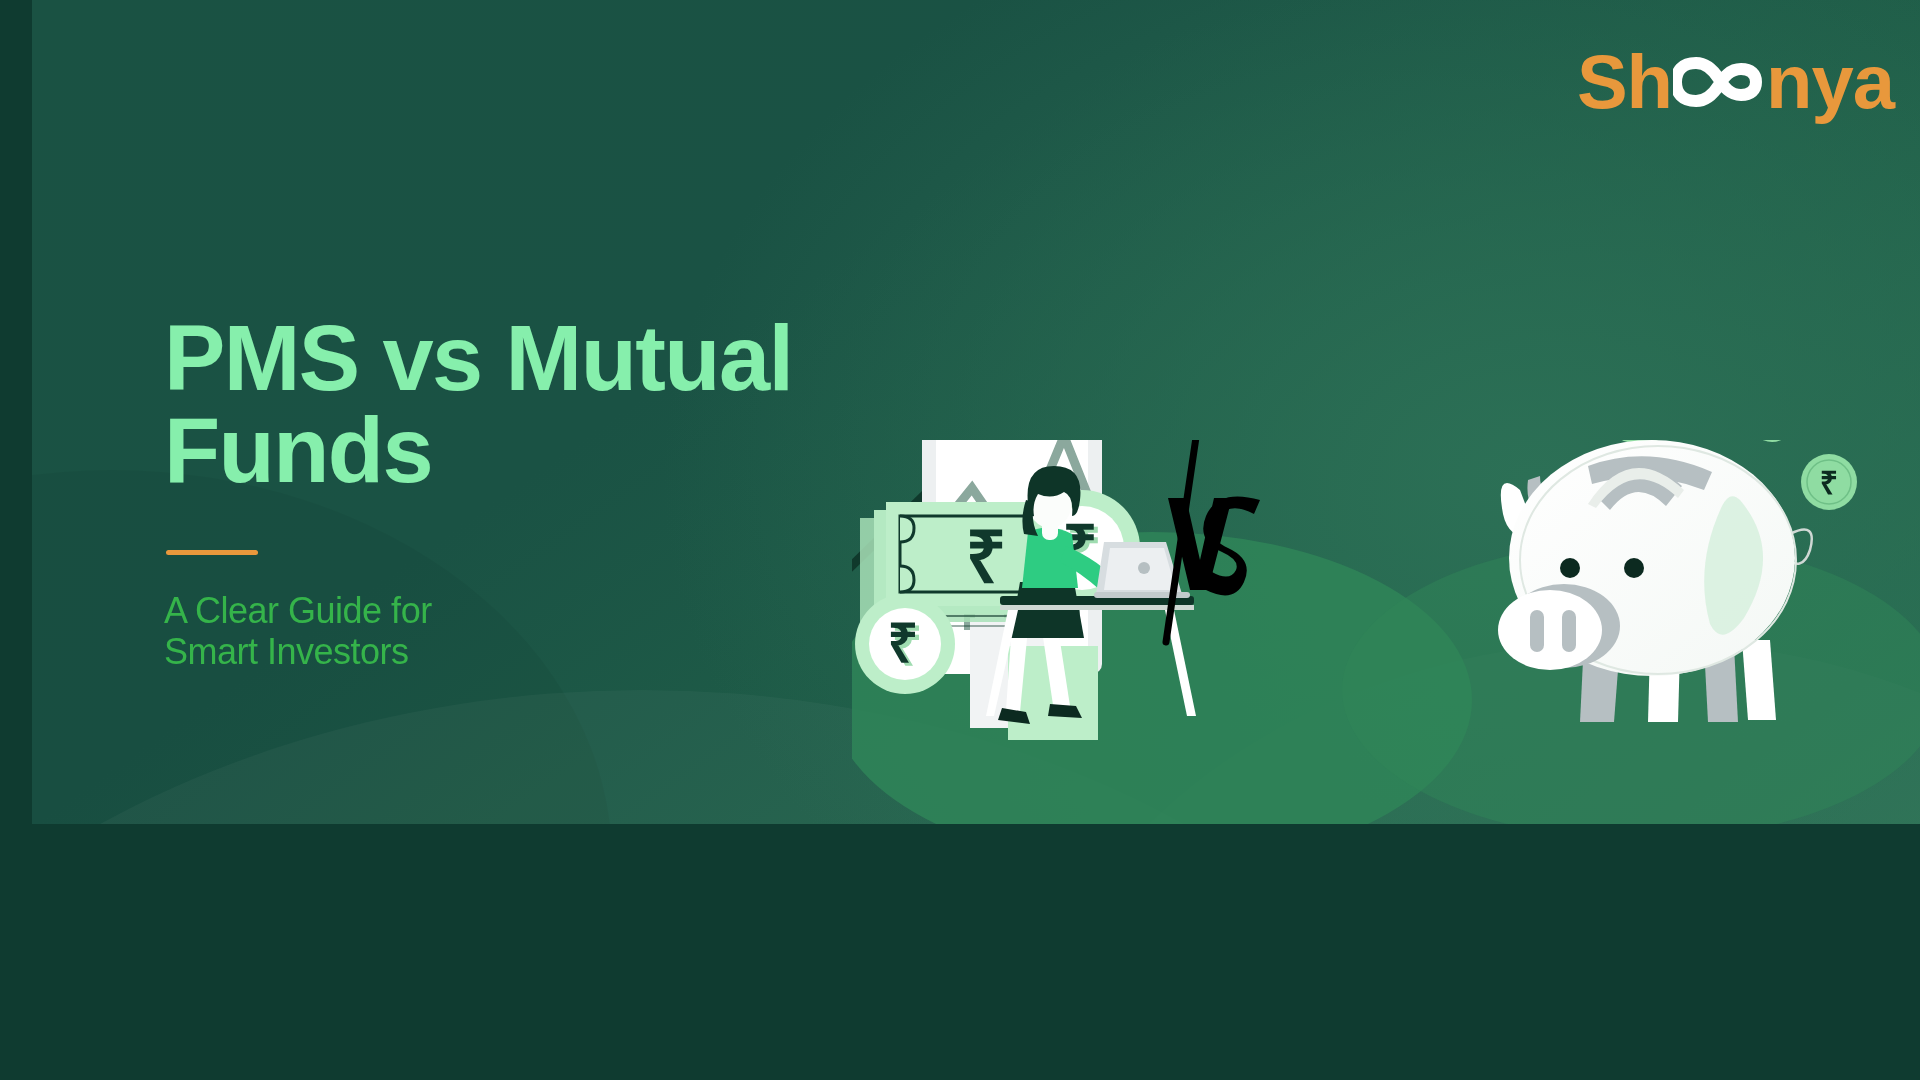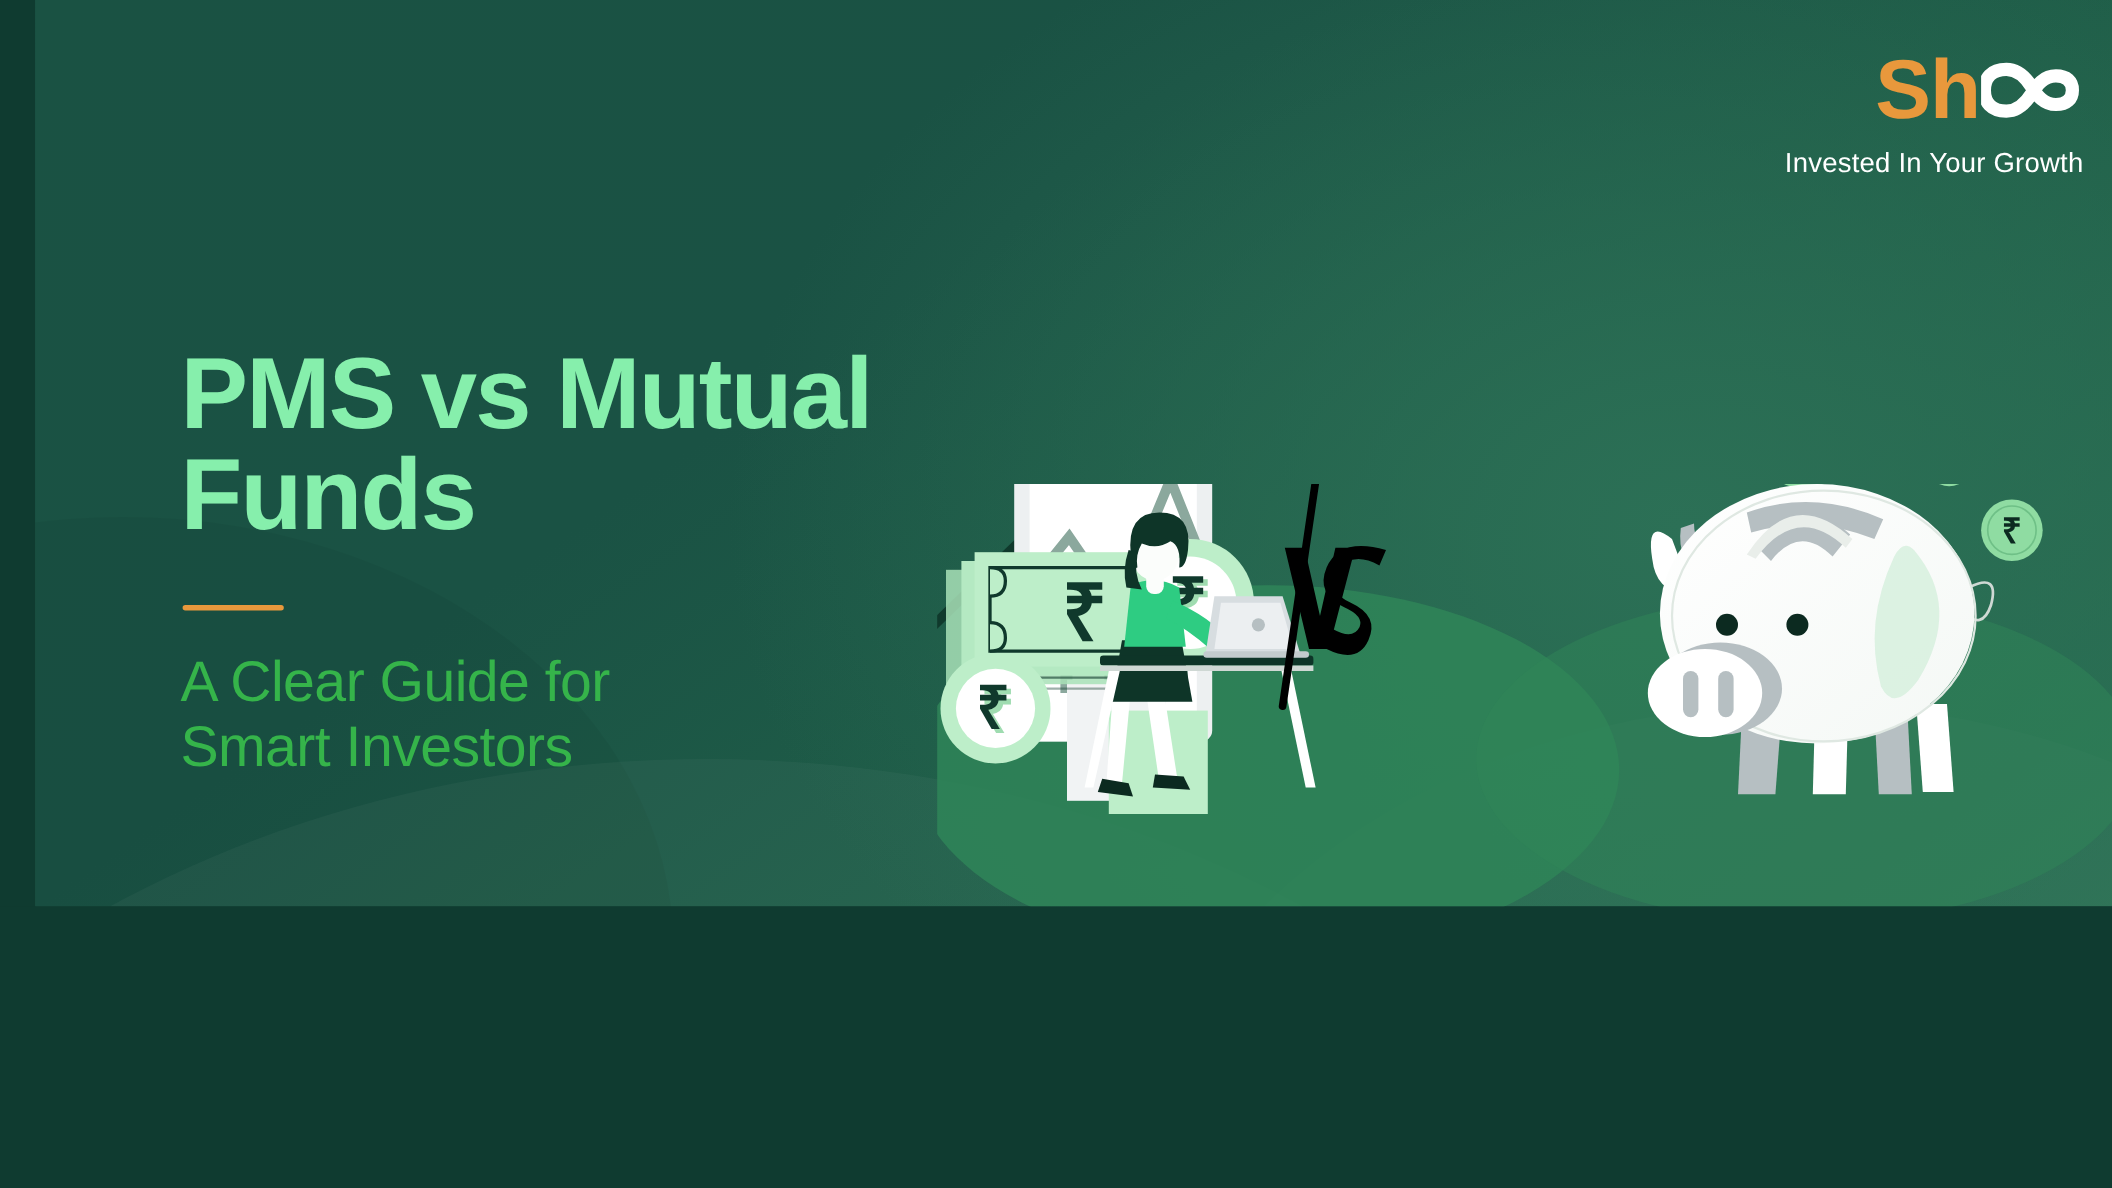--- a/index.html
+++ b/index.html
@@ -98,21 +98,21 @@
     white-space: pre-line;
   }
   .rule {
     width: 92px;
     height: 5px;
     border-radius: 3px;
     background: #e8983c;
     margin: 54px 0 36px 2px;
   }
   .subhead {
-    font-size: 52px;
+    font-size: 36px;
     line-height: 1.13;
     font-weight: 500;
     color: #35b44a;
     letter-spacing: -0.5px;
     margin: 0;
     white-space: pre-line;
   }
   
   .art {
     position: absolute;
@@ -135,22 +135,22 @@
   <div class="bg-arc arc-b"></div>
 
   <div class="logo-block">
     <div class="logo-word">
       <span>Sh</span>
       <span class="logo-infinity">
         <svg width="92" height="58" viewBox="0 0 92 58" aria-hidden="true">
           <path d="M23 10 C9 10 3 18 3 29 C3 40 9 48 23 48 C34 48 41 40 46 32 C51 24 57 16 68 16 C78 16 83 21 83 29 C83 37 78 42 68 42 C57 42 51 34 46 26 C41 18 34 10 23 10 Z" fill="none" stroke="#ffffff" stroke-width="12" stroke-linecap="round" stroke-linejoin="round"></path>
         </svg>
       </span>
+      <span>nya</span>
     </div>
-    <div class="logo-tagline">Invested In Your Growth</div>
   </div>
 
   <div class="copy">
     <h1 class="headline">PMS vs Mutual
 Funds</h1>
     <div class="rule"></div>
     <h2 class="subhead">A Clear Guide for
 Smart Investors</h2>
   </div>
 

